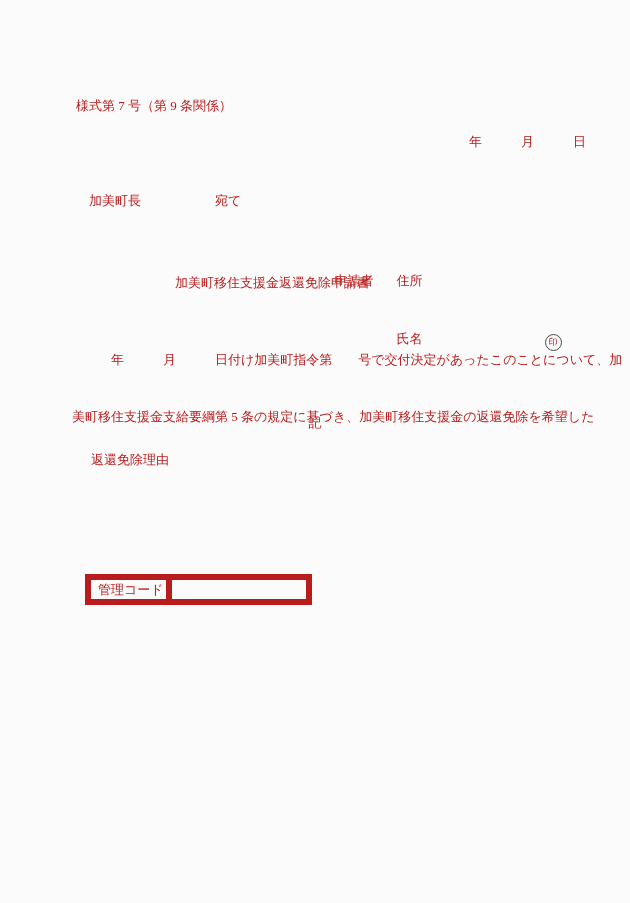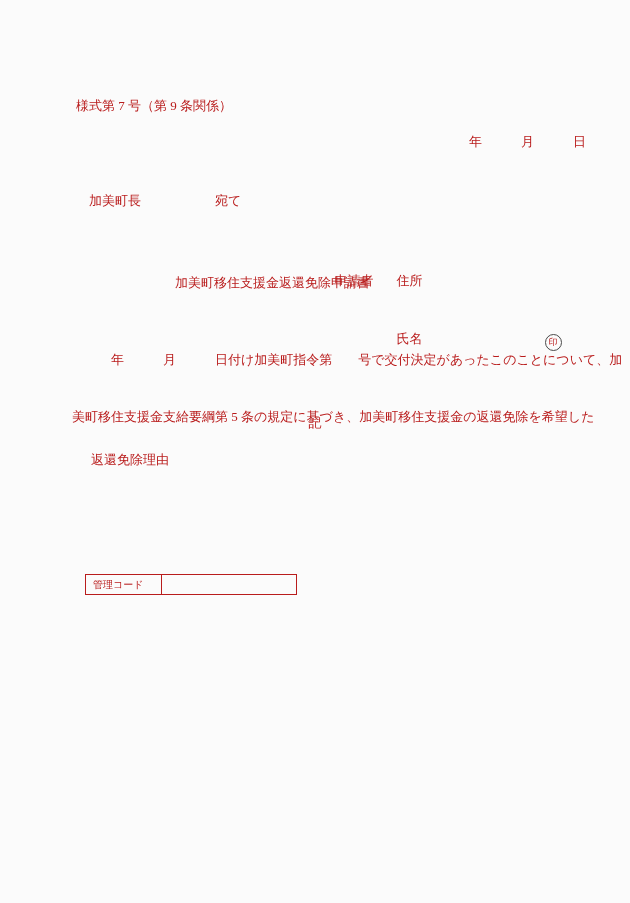--- a/index.html
+++ b/index.html
@@ -63,24 +63,24 @@
     text-align: center;
   }
 
   .reason-label { left: 91px; top: 451px; }
 
   .code-table {
     left: 85px; top: 574px;
     border-collapse: collapse;
   }
   .code-table td {
-    border: 1px solid #b91c1c;
+    border: 6px solid #b91c1c;
     height: 19px;
     padding: 0 0 0 7px;
-    font-size: 10px;
+    font-size: 13px;
     line-height: 19px;
     vertical-align: middle;
   }
   .code-table td.label-cell { width: 68px; }
   .code-table td.value-cell { width: 134px; padding: 0; }
 </style>
 </head>
 <body>
 
 <div class="page">

